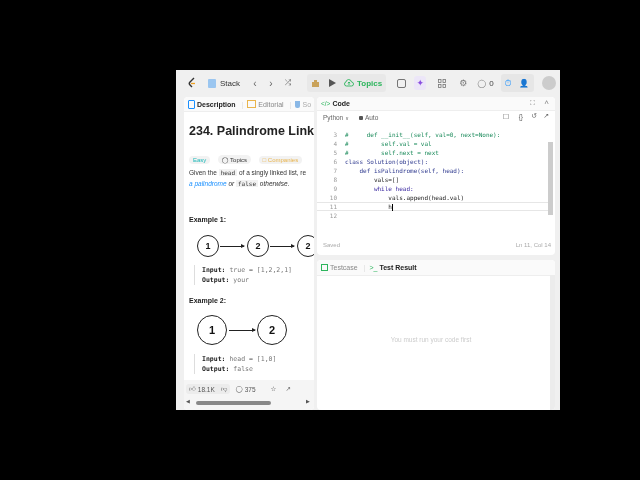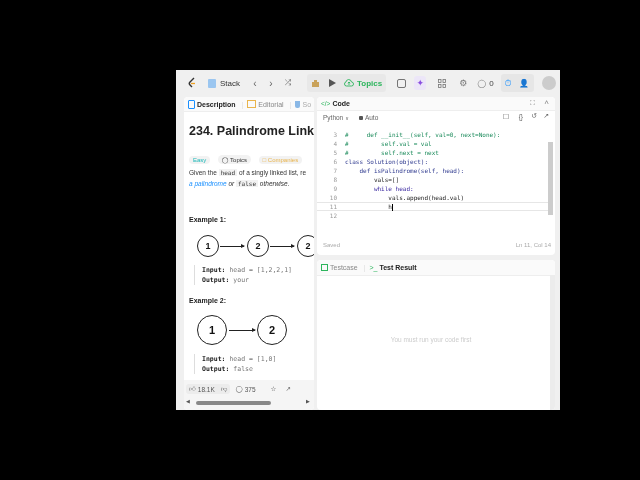--- a/index.html
+++ b/index.html
@@ -135,21 +135,21 @@
 
     <div style="position:absolute;left:5px;top:119px;font-size:7px;font-weight:bold;color:#222;">Example 1:</div>
     <div style="position:absolute;left:5px;top:137px;width:130px;height:25px;">
       <div class="circle" style="left:8px;top:1px;">1</div>
       <div class="arrow" style="left:31px;top:12px;width:24px;"></div>
       <div class="circle" style="left:58px;top:1px;">2</div>
       <div class="arrow" style="left:81px;top:12px;width:24px;"></div>
       <div class="circle" style="left:108px;top:1px;">2</div>
     </div>
     <div class="io mono" style="position:absolute;left:10px;top:168px;">
-      <b>Input:</b> <span class="v">head = [1,2,2,1]</span><br>
+      <b>Input:</b> <span class="v">true = [1,2,2,1]</span><br>
       <b>Output:</b> <span class="v">your</span>
     </div>
 
     <div style="position:absolute;left:5px;top:200px;font-size:7px;font-weight:bold;color:#222;">Example 2:</div>
     <div style="position:absolute;left:5px;top:218px;width:130px;height:30px;">
       <div class="circle" style="left:8px;top:0;width:30px;height:30px;font-size:11px;">1</div>
       <div class="arrow" style="left:40px;top:15px;width:26px;"></div>
       <div class="circle" style="left:68px;top:0;width:30px;height:30px;font-size:11px;">2</div>
     </div>
     <div class="io mono" style="position:absolute;left:10px;top:257px;">

